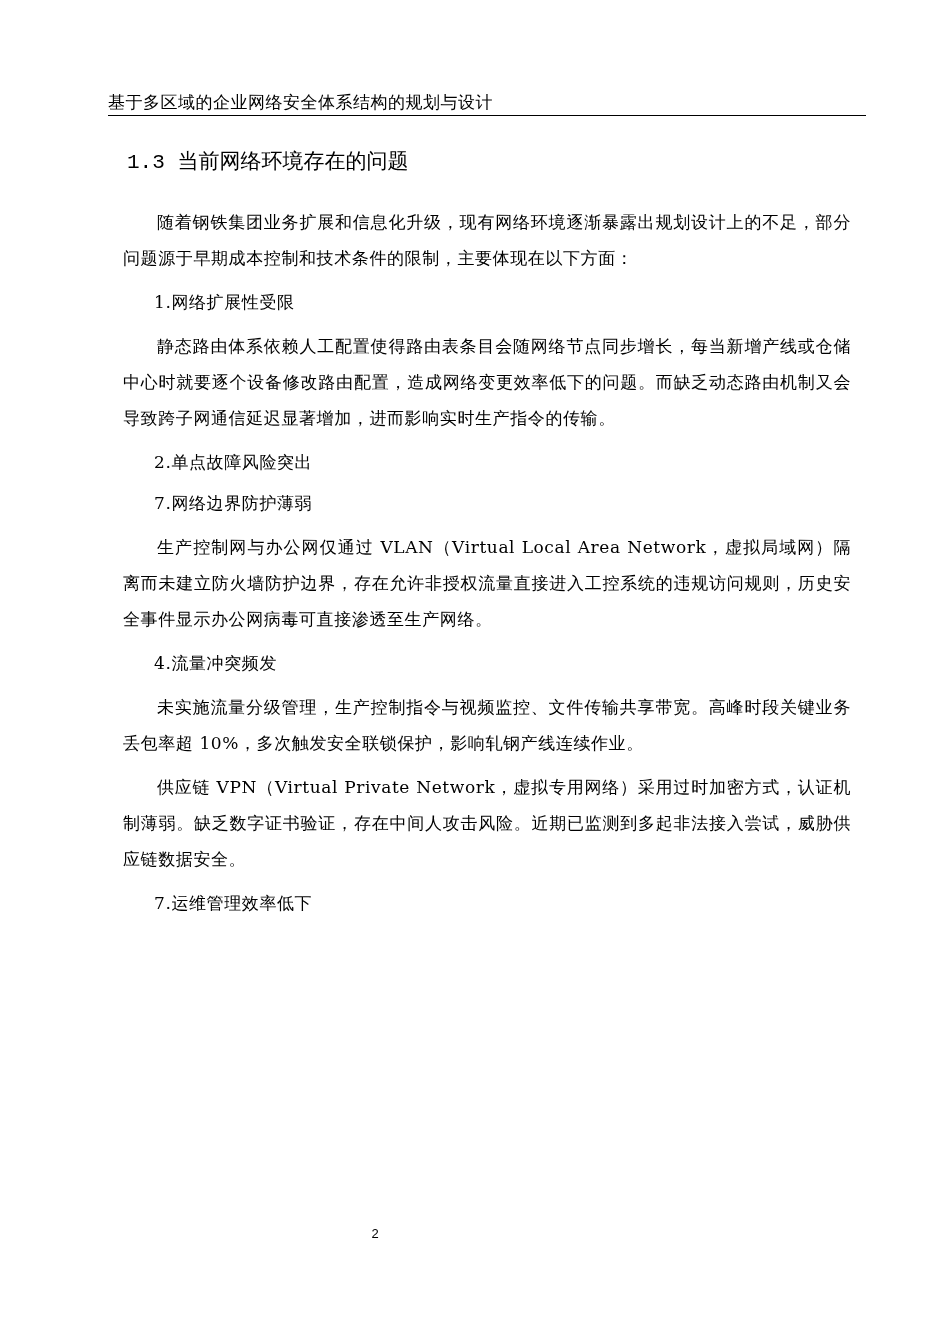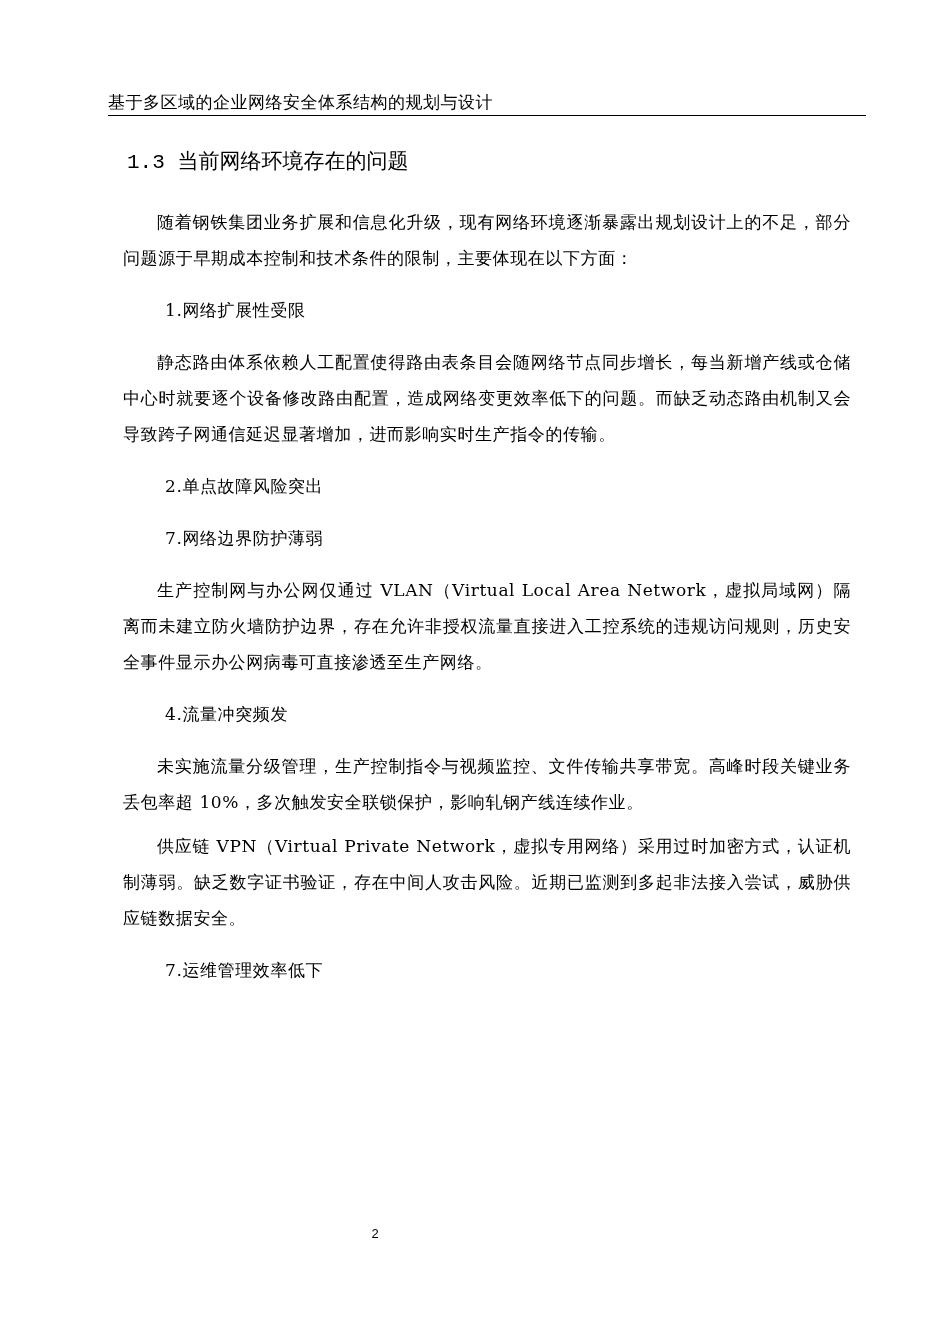--- a/index.html
+++ b/index.html
@@ -8,21 +8,21 @@
     .page { position: absolute; left: 0; top: 0; width: 950px; height: 1344px; background: #fff; }
     .running-header { position: absolute; left: 108px; width: 758px; top: 90px; 
            font-size: 17px; line-height: 24px; letter-spacing: 0.5px; }
     .header-rule { position: absolute; left: 108px; width: 758px; top: 115px; height: 0;
            border-top: 1.5px solid #000; }
     .section-heading { position: absolute; left: 115px; top: 147px; font-size: 21px; line-height: 32px;
            font-family: Liberation Mono, monospace; margin-left: 12px; }
     .body { position: absolute; left: 115px; width: 744px; top: 196px; }
     .para { font-size: 17px; line-height: 36px; text-indent: 34px; margin: 8px; text-align: justify;
             letter-spacing: 0.6px; }
-    .item-title { font-size: 17px; line-height: 36px; text-indent: 34px; margin: 16px; letter-spacing: 0.6px; }
+    .item-title { font-size: 17px; line-height: 36px; text-indent: 34px; margin: 5px; letter-spacing: 0.6px; }
     .page-number { position: absolute; left: 0; width: 750px; top: 1226px; text-align: center;
             font-size: 13px; font-family: "Liberation Sans", sans-serif; }
   </style>
 </head>
 <body>
 
 <div class="page">
   <div class="running-header">基于多区域的企业网络安全体系结构的规划与设计</div>
   <div class="header-rule"></div>
 

